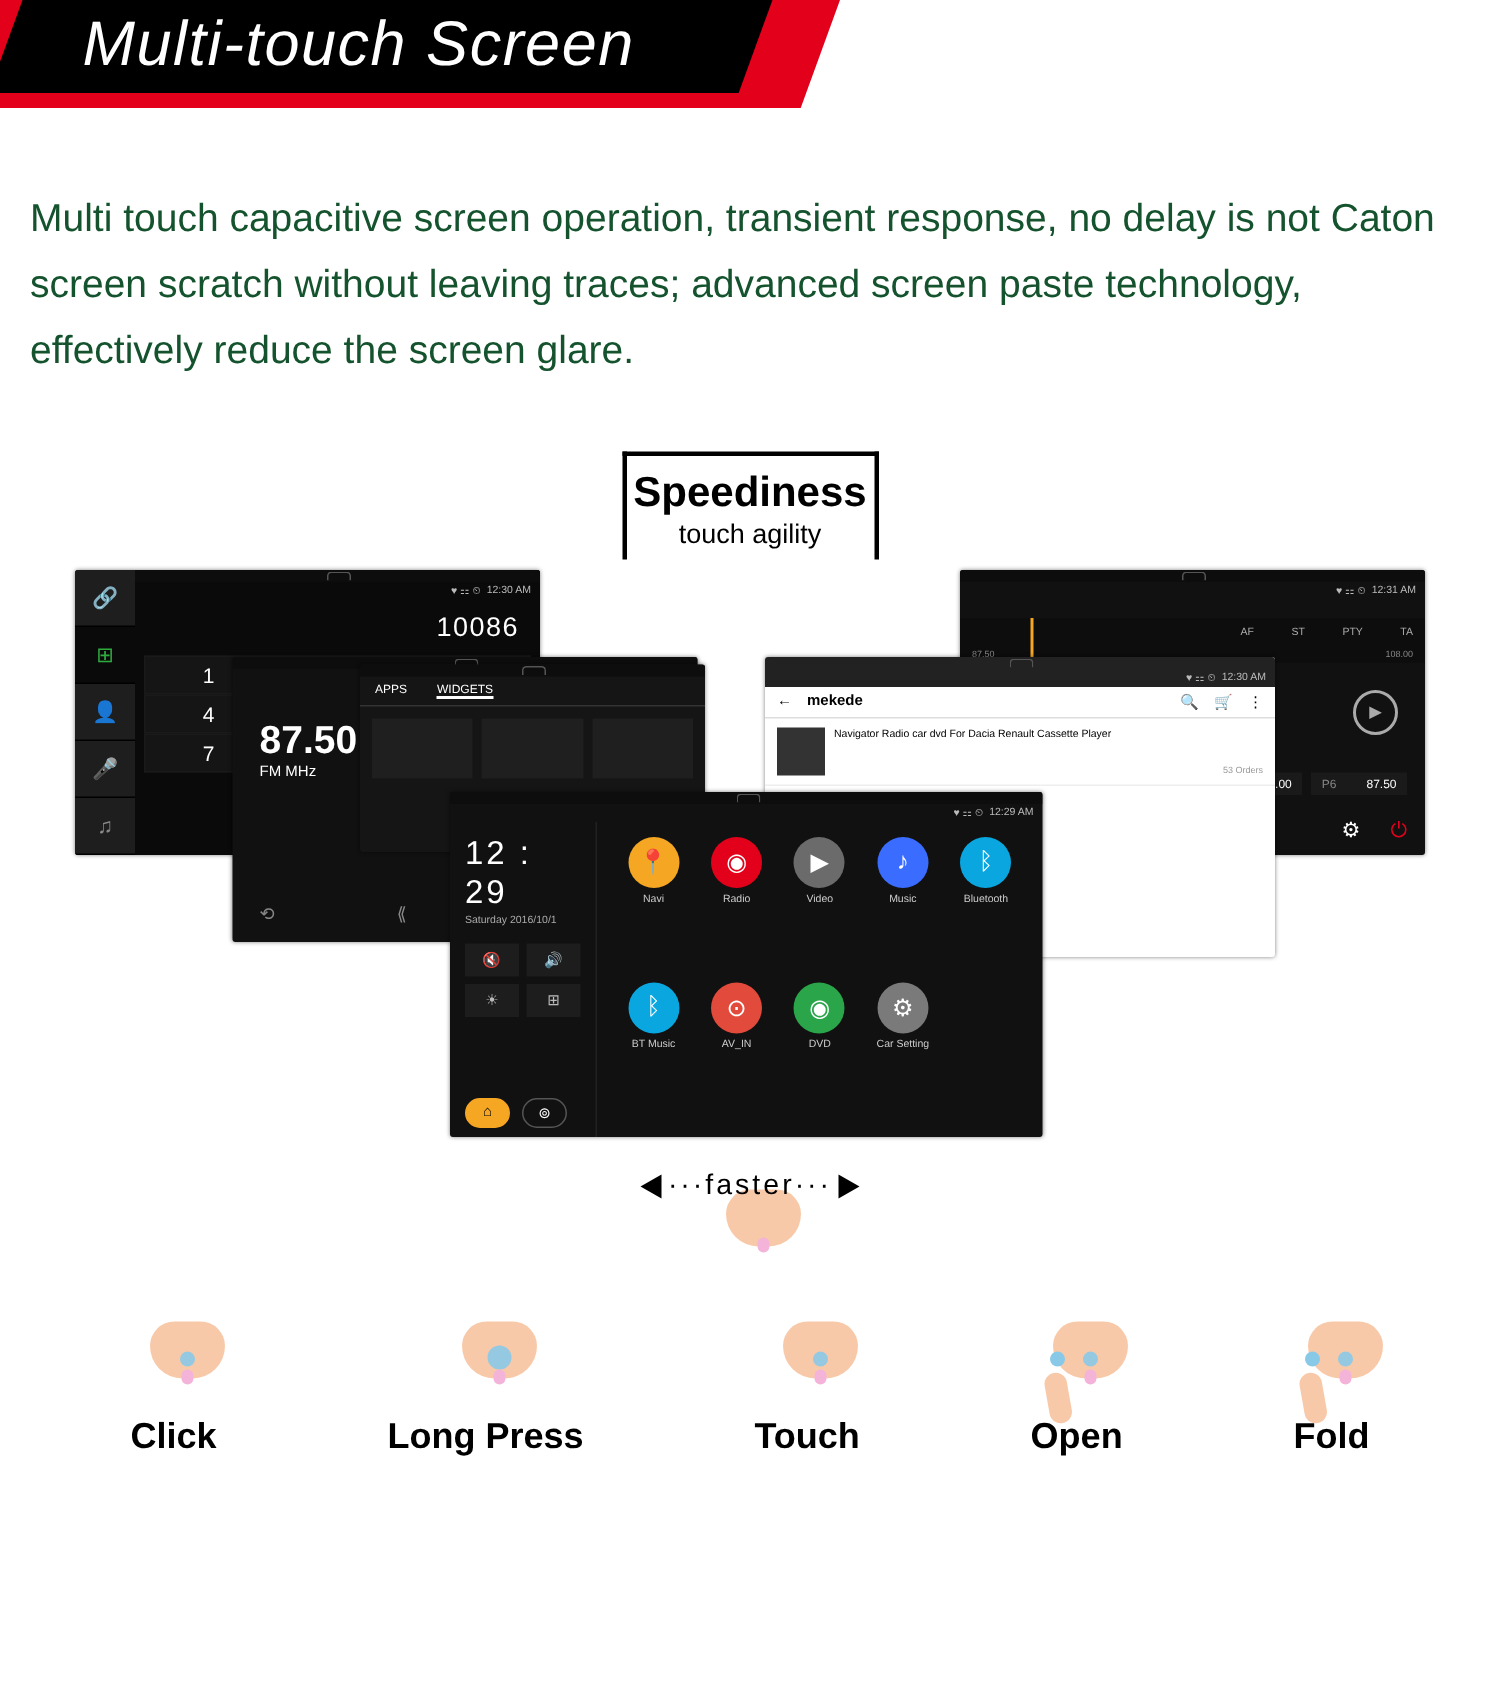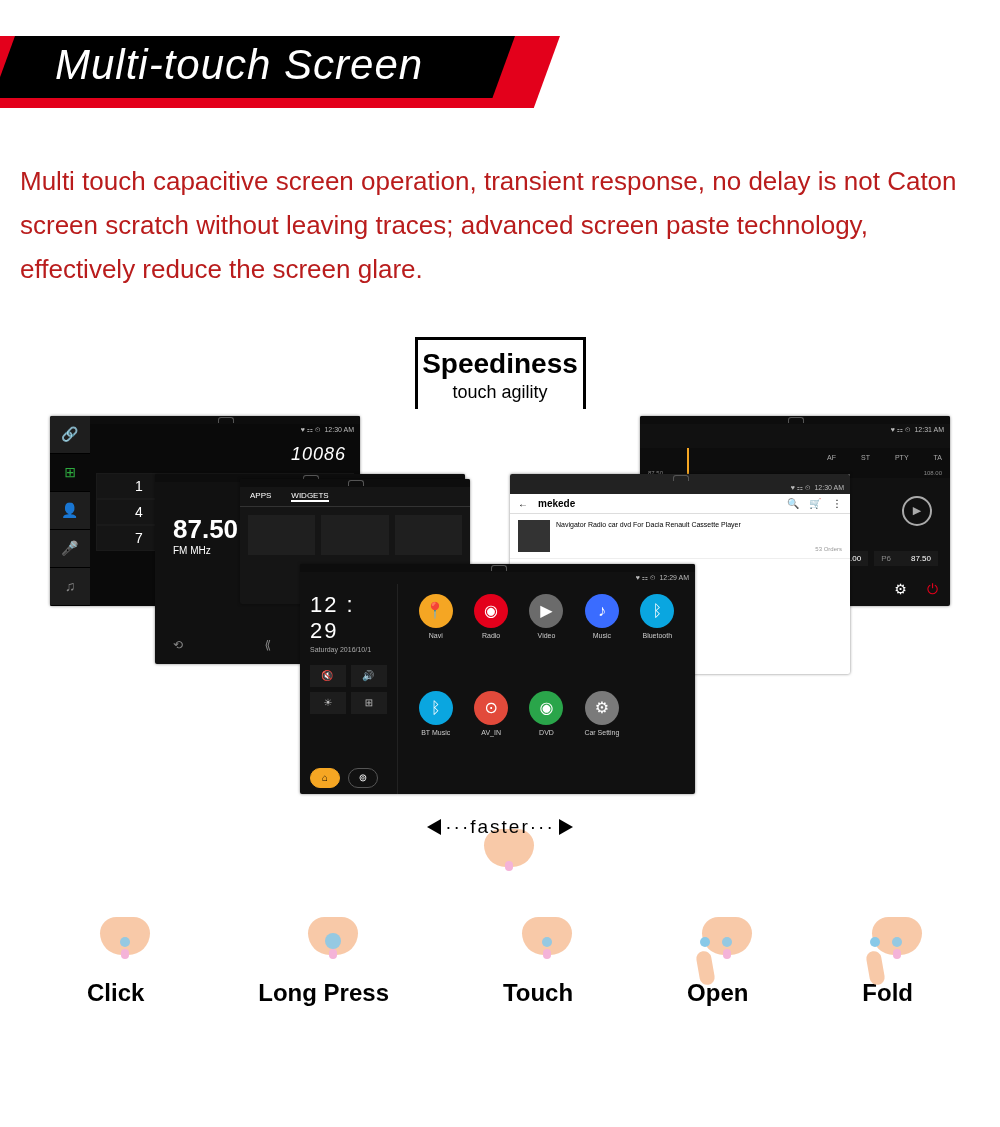--- a/index.html
+++ b/index.html
@@ -1,44 +1,44 @@
 <!DOCTYPE html>
 <html><head>
 <meta charset="utf-8">
 <style>
 * { margin: 0; padding: 0; box-sizing: border-box; }
 body { width: 1000px; height: 1127px; background: #fff; font-family: Arial, Helvetica, sans-serif; position: relative; overflow: hidden; }
 
 
-.ribbon { position: relative; height: 78px; margin-top: 36px; }
+.ribbon { position: relative; height: 78px; }
 .ribbon .red { position: absolute; left: 0; top: 0; width: 560px; height: 72px; background: #e3001b; transform: skewX(-20deg); transform-origin: 0 0; }
 .ribbon .black { position: absolute; left: 15px; top: 0; width: 500px; height: 62px; background: #000; transform: skewX(-20deg); transform-origin: 0 0; }
 .ribbon .title { position: absolute; left: 55px; top: 5px; color: #fff; font-size: 42px; font-style: italic; font-weight: 400; letter-spacing: 1px; }
 
-.desc { margin: 45px 20px 0; font-size: 26px; line-height: 1.7; color: #b91c1c; }
+.desc { margin: 45px 20px 0; font-size: 26px; line-height: 1.7; color: #14532d; }
 
 .speed-box { margin: 45px auto 0; width: 171px; border-top: 3px solid #000; border-left: 3px solid #000; border-right: 3px solid #000; text-align: center; padding: 8px 0 6px; }
 .speed-box .t1 { font-size: 28px; font-weight: 700; }
 .speed-box .t2 { font-size: 18px; margin-top: 2px; }
 
 
 .stage { position: relative; height: 410px; margin-top: -5px; }
 
 .panel { position: absolute; background: #111; color: #fff; border-radius: 2px; box-shadow: 0 0 3px rgba(0,0,0,.5); overflow: hidden; font-size: 9px; }
 .panel .bar { height: 8px; background: #0d0d0d; position: relative; }
 .panel .bar::after { content:''; position:absolute; left:50%; top:1px; width:14px; height:5px; margin-left:-7px; border:1px solid #555; border-bottom:none; border-radius: 3px 3px 0 0; }
 .panel .status { display:flex; justify-content:flex-end; align-items:center; gap:4px; padding:1px 6px; font-size:7px; color:#bbb; height:12px; }
 
 
 .dialer { left:50px; top:12px; width:310px; height:190px; z-index:1; display:flex; }
 .dialer .side { width:40px; background:#1e1e1e; display:flex; flex-direction:column; }
 .dialer .side div { flex:1; display:flex; align-items:center; justify-content:center; color:#888; font-size:14px; border-bottom:1px solid #000; }
 .dialer .side div.active { background:#0a0a0a; color:#2eaa3f; }
 .dialer .main { flex:1; background:#0a0a0a; }
-.dialer .num { text-align:right; padding:8px 14px; font-size:18px; letter-spacing:1px;font-style:italic; }
+.dialer .num { text-align:right; padding:8px 14px; font-size:18px; letter-spacing:1px; }
 .dialer .keys { display:grid; grid-template-columns:repeat(3,1fr); padding:0 6px; }
 .dialer .keys div { text-align:center; padding:4px 0; font-size:14px; border:1px solid #1a1a1a; background:#151515; }
 
 
 .rleft { left:155px; top:70px; width:310px; height:190px; z-index:2; }
 .rleft .fm { position:absolute; left:18px; top:40px; }
 .rleft .fm .v { font-size:26px; font-weight:700; }
 .rleft .fm .u { font-size:10px; }
 .rleft .cal { position:absolute; right:20px; top:40px; width:90px; height:80px; background:#1a1a1a; text-align:center; padding-top:6px; font-size:8px; }
 .rleft .bot { position:absolute; bottom:12px; left:18px; right:18px; display:flex; justify-content:space-between; color:#888; font-size:12px; }

